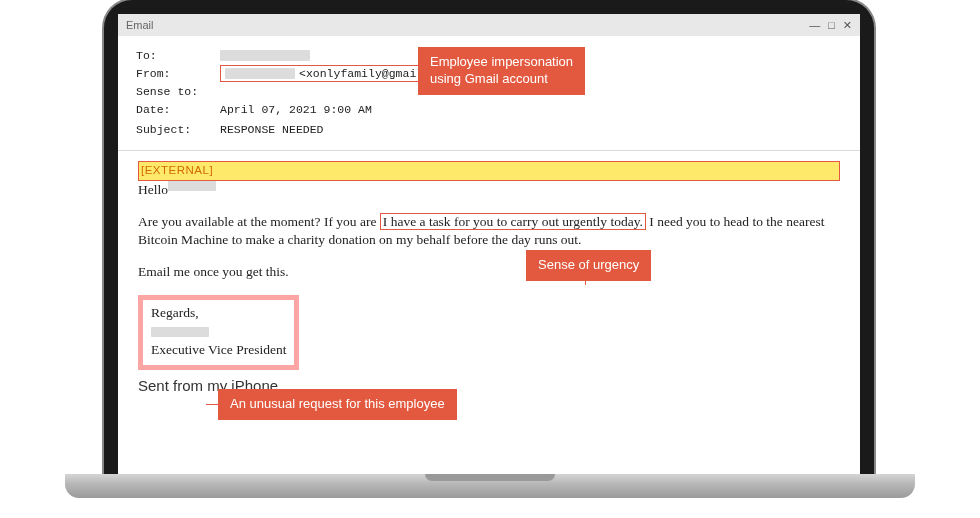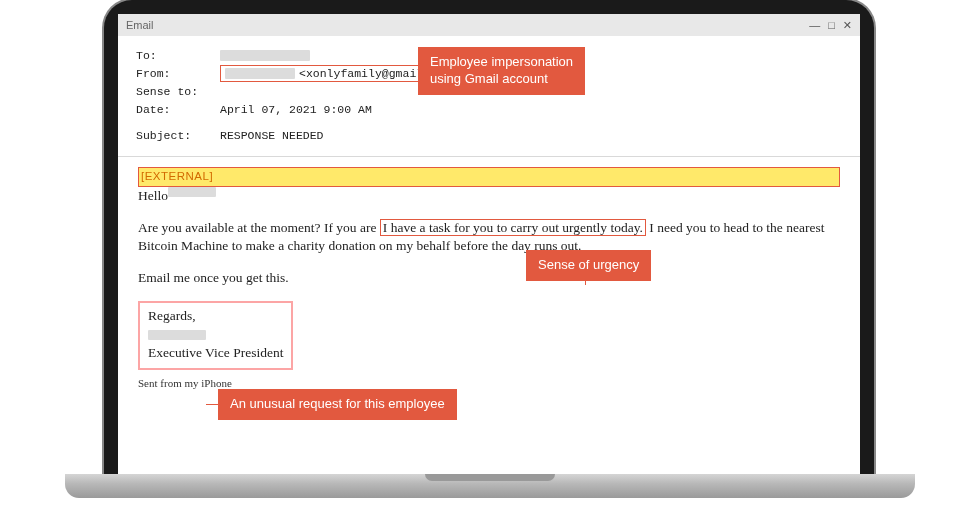--- a/index.html
+++ b/index.html
@@ -85,21 +85,21 @@
   }
   .from-box {
     border:1px solid #e2593f;
     padding:1px 4px;
     display:inline-flex;
     align-items:center;
     gap:4px;
   }
   .from-box .redact { width:70px; }
 
-  .subject-row { margin-top:8px; }
+  .subject-row { margin-top:2px; }
 
   .divider {
     border:none;
     border-top:1px solid #d9d9d9;
     margin:6px 0 0;
   }
 
   .body-area {
     padding:10px 20px 8px;
     font-family: Georgia, "Times New Roman", serif;
@@ -124,30 +124,30 @@
   .hello-row { display:flex; align-items:flex-start; margin-bottom:14px;}
   .hello-row .redact { width:48px; height:10px; }
 
   .para { margin-bottom:14px; }
   .urgent-box {
     border:1px solid #e2593f;
     padding:0 2px;
   }
 
   .sig-box {
-    border:2px solid #fca5a5;
+    border:5px solid #fca5a5;
     display:inline-block;
     padding:4px 8px 6px;
     margin-bottom:6px;
   }
   .sig-box .redact { width:58px; height:10px; display:block; margin:4px 0; }
 
   .sent-from {
-    font-family: Liberation Serif, serif;
-    font-size:11px;
+    font-family: Liberation Sans, sans-serif;
+    font-size:15px;
     color:#333;
   }
 
   
   .callout {
     position:absolute;
     background:#e2593f;
     color:#fff;
     font-family: -apple-system, "Segoe UI", Arial, sans-serif;
     font-size:13px;

